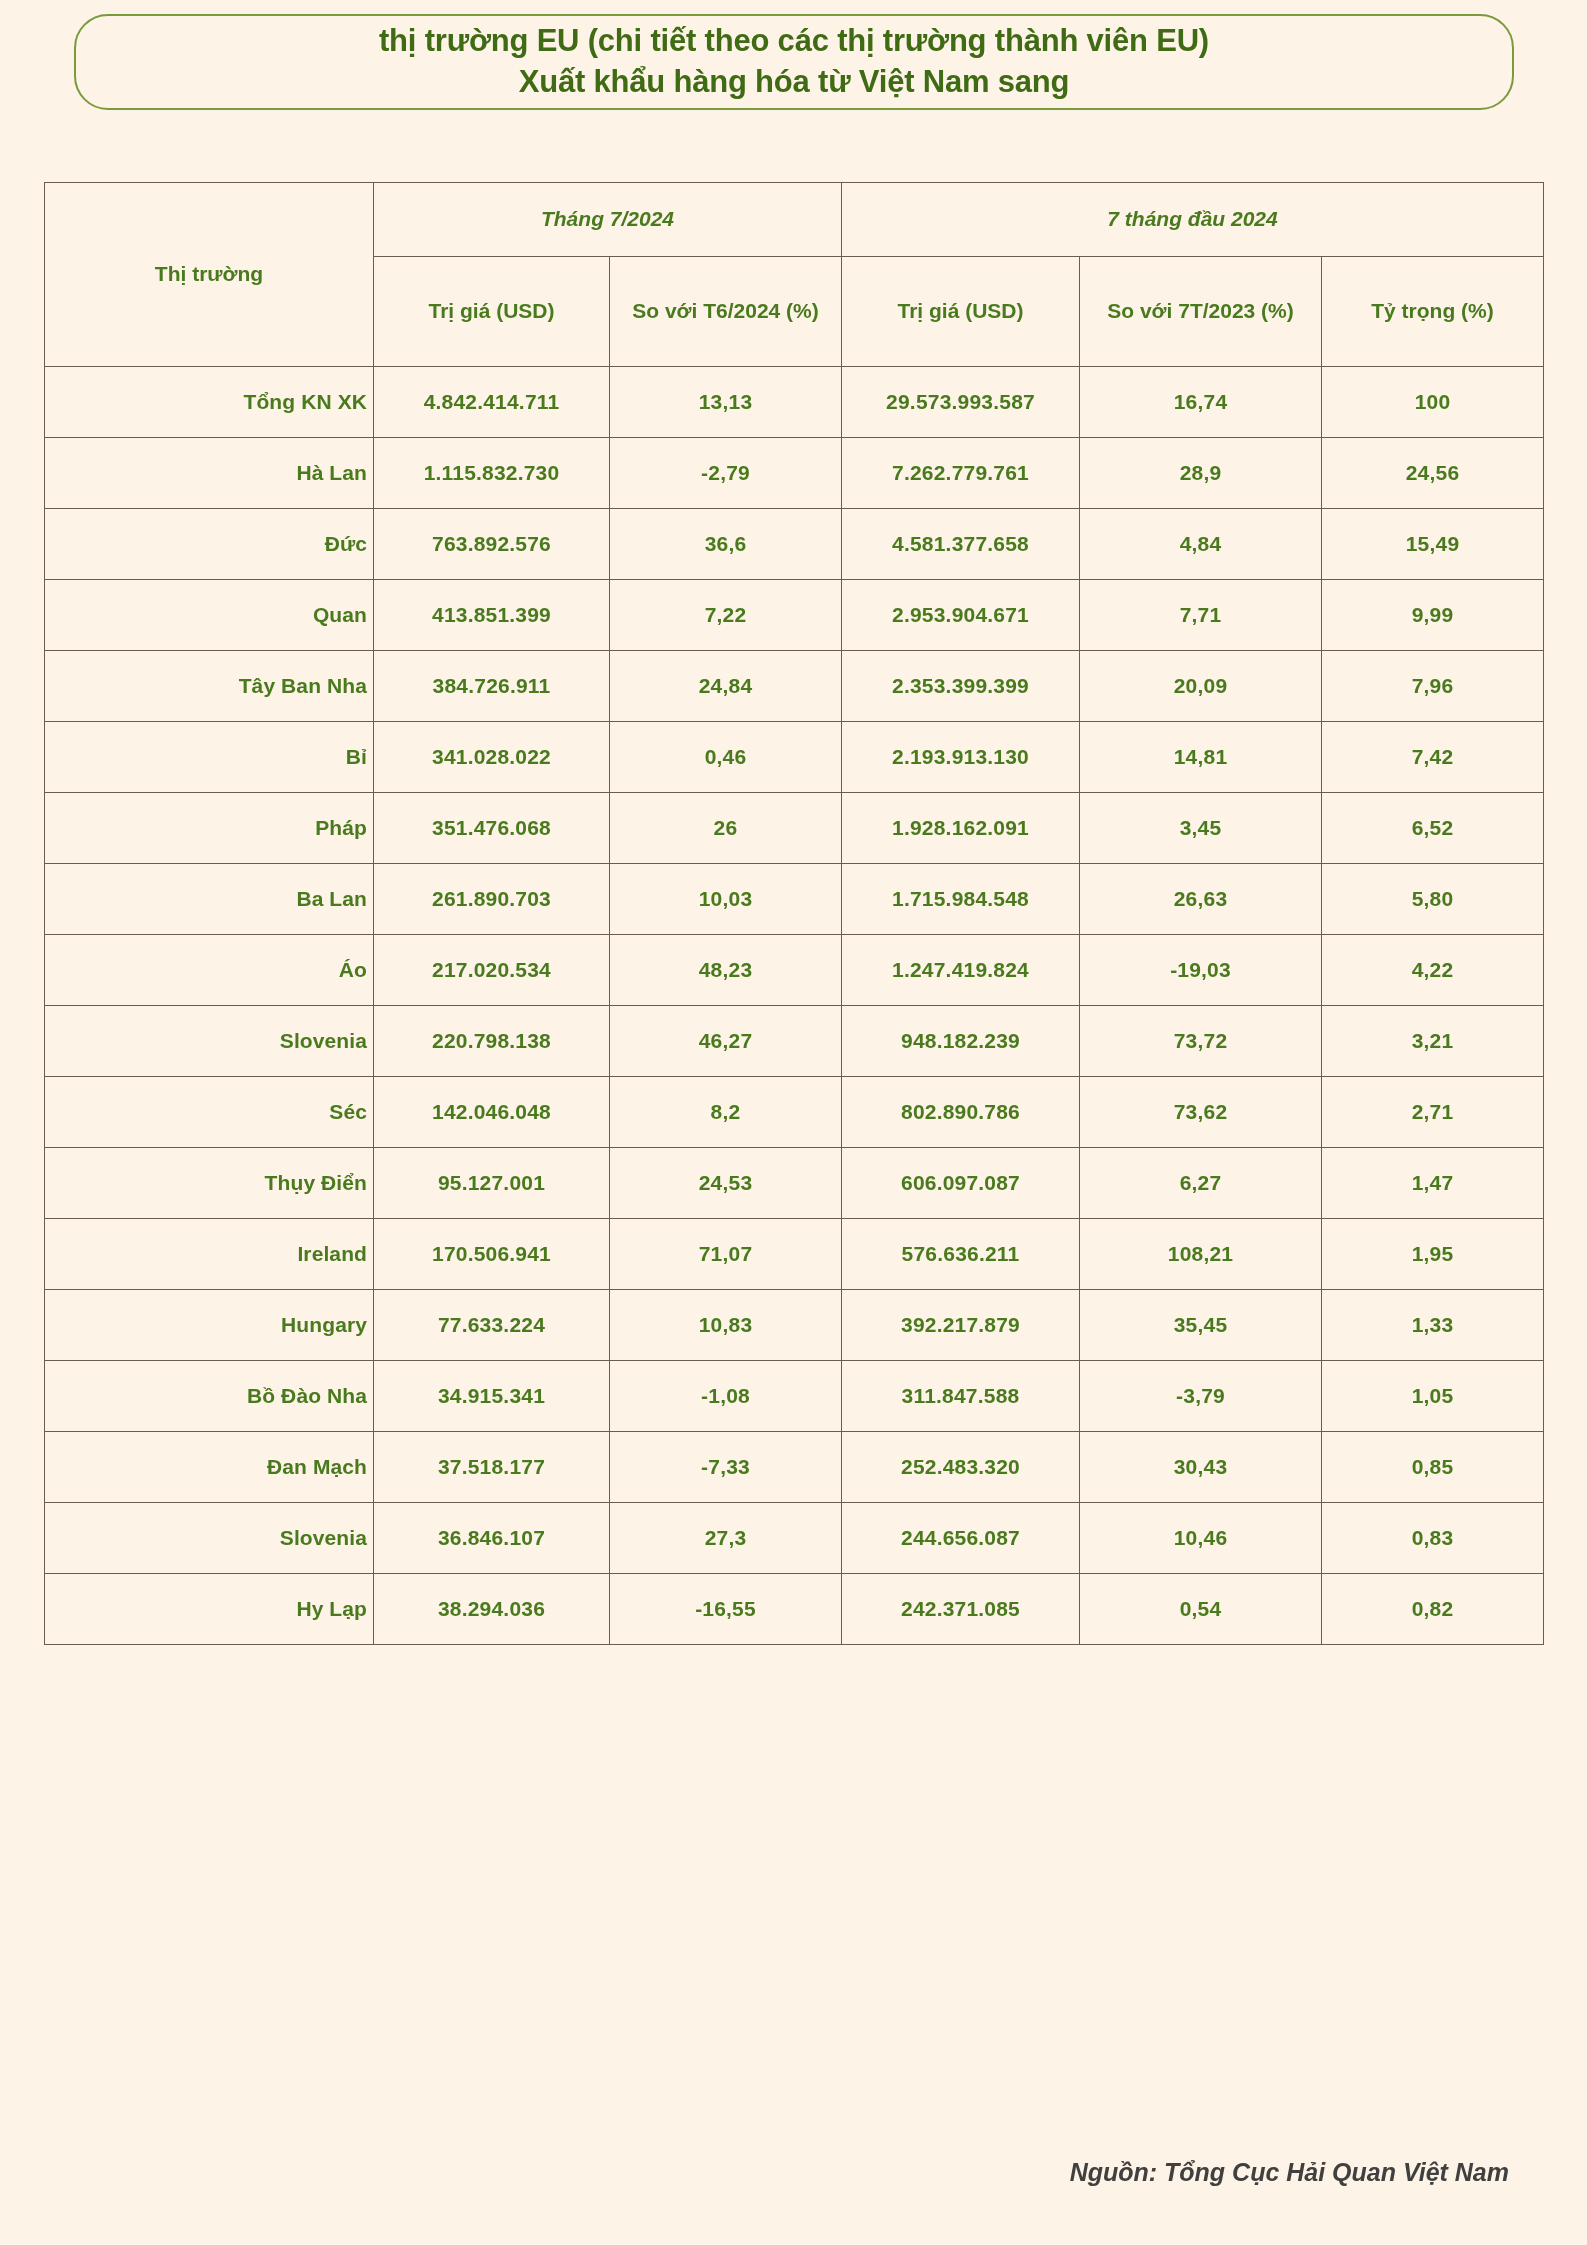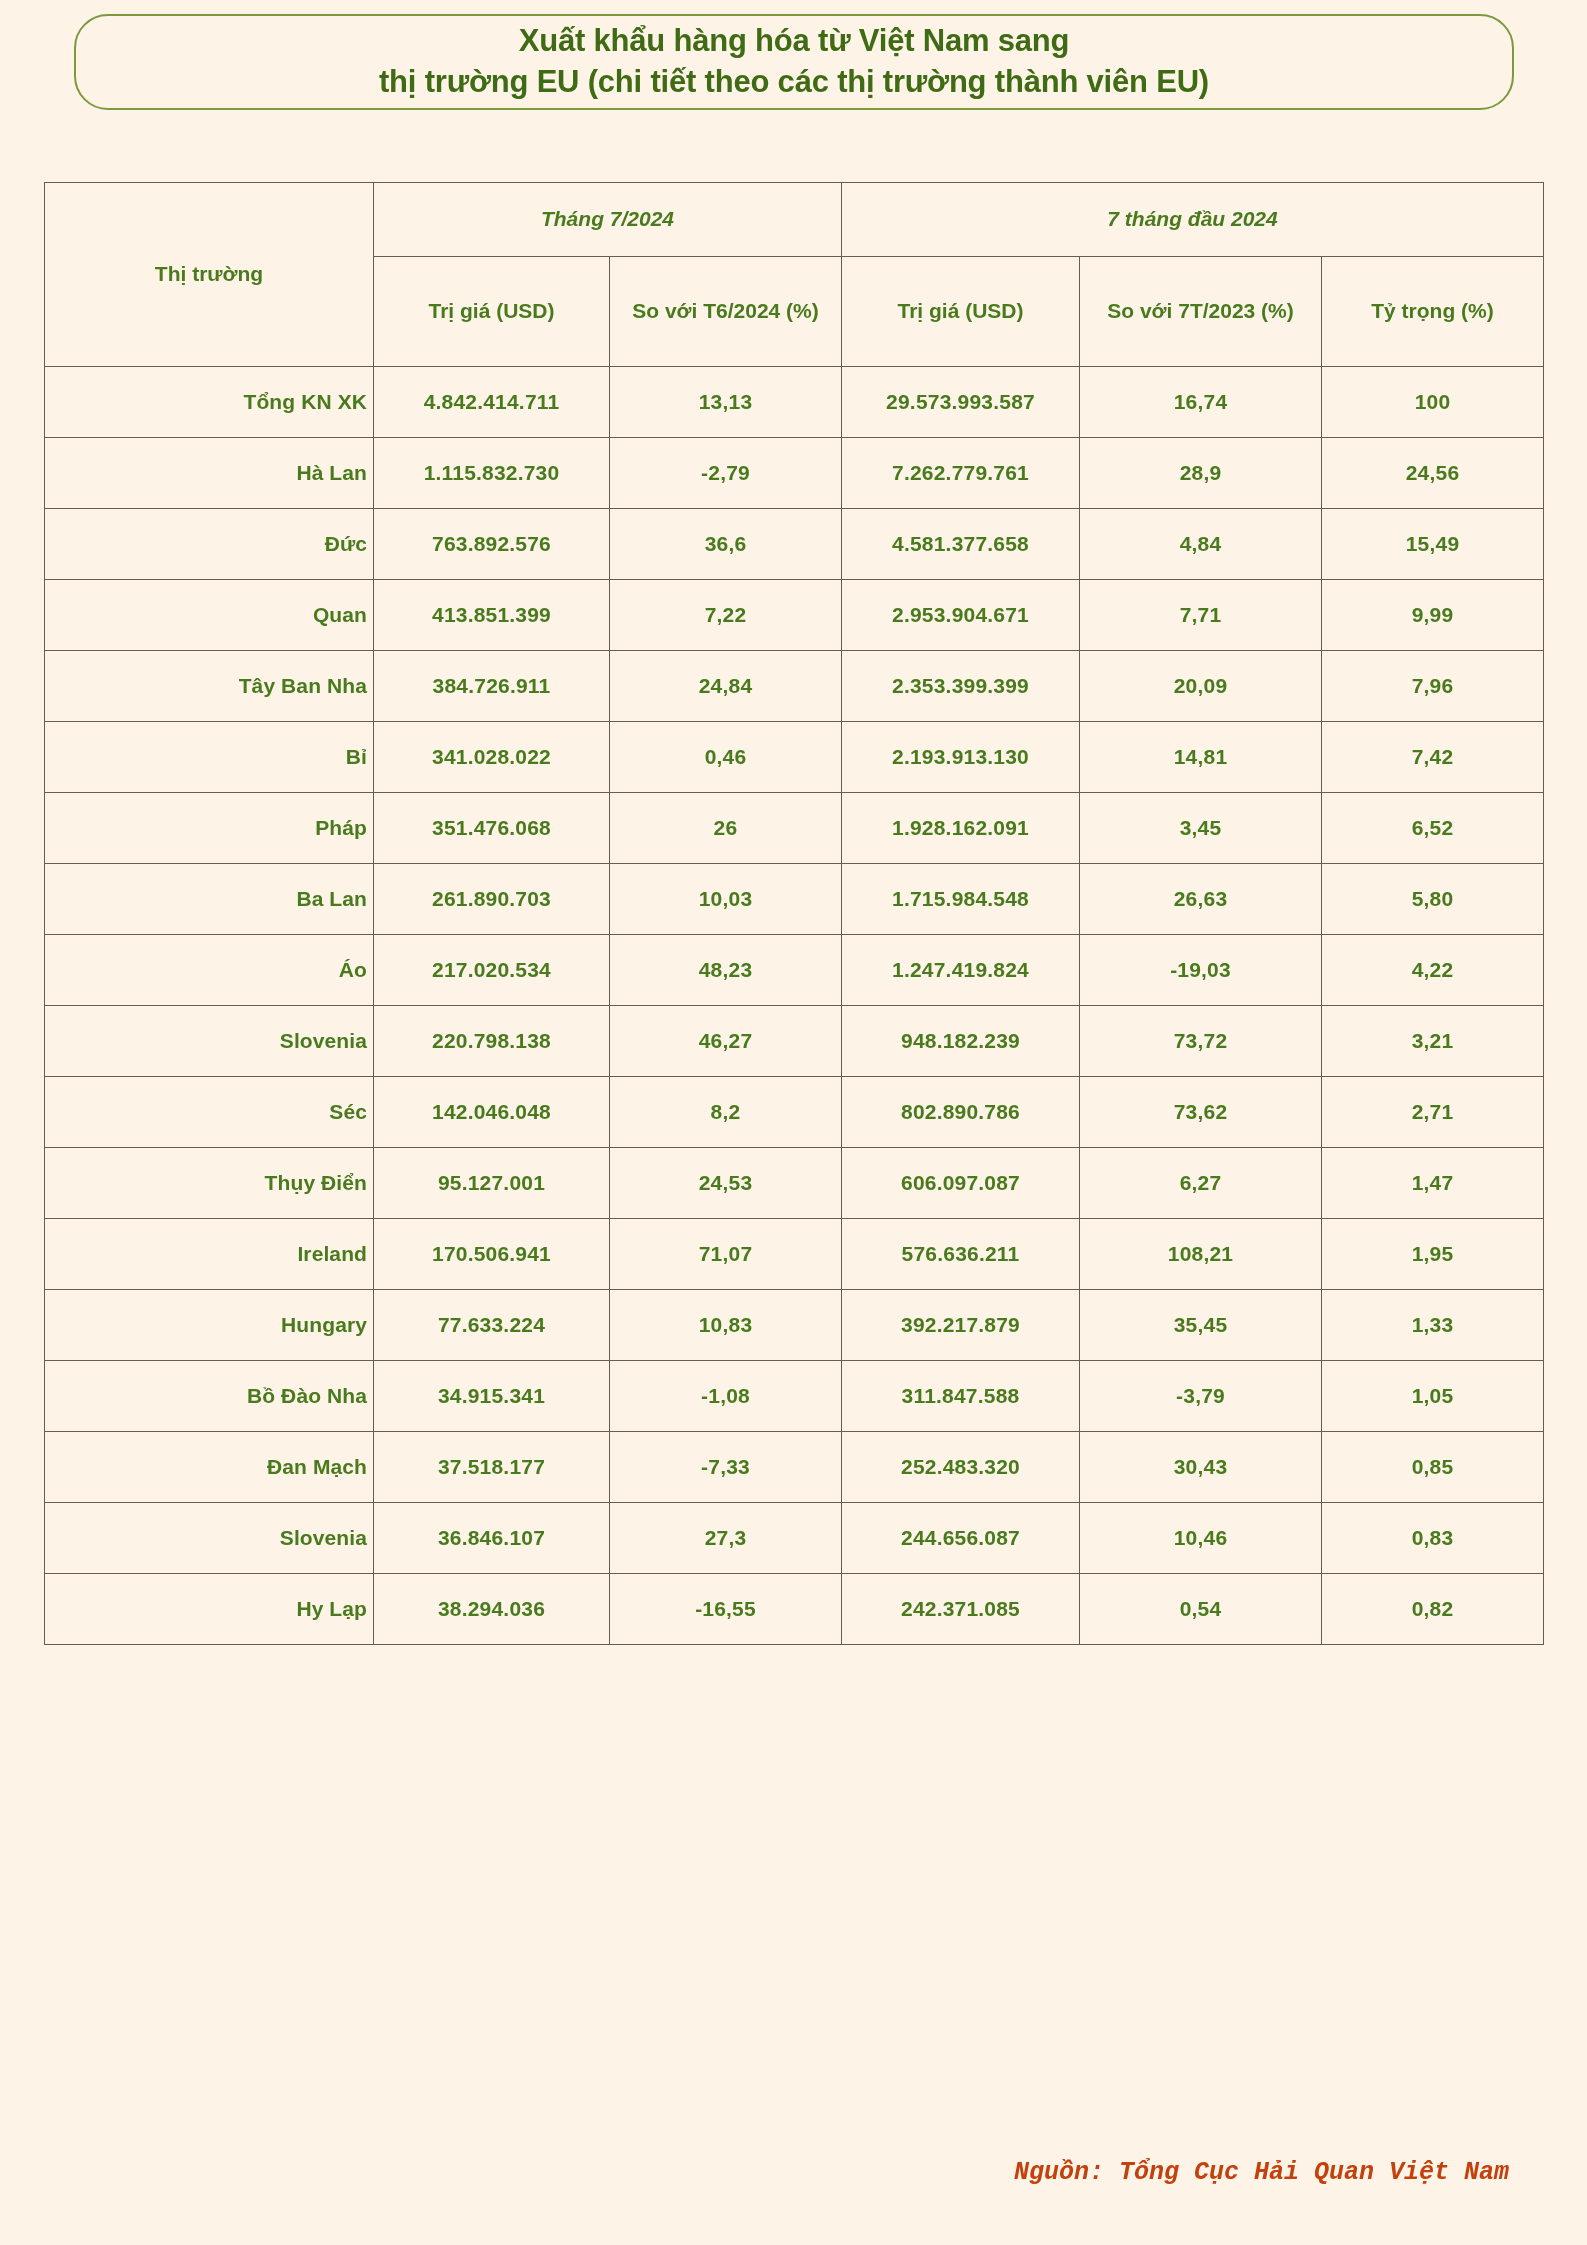--- a/index.html
+++ b/index.html
@@ -91,37 +91,37 @@
     padding: 6px 6px;
     letter-spacing: 0.2px;
   }
   table.data tbody td.market { letter-spacing: 0.1px; text-align: right; }
 
   
   .source {
     position: absolute;
     right: 78px;
     top: 2158px;
-    color: #c2410c;
+    color: #404040;
     font-size: 25px;
     font-weight: bold;
     font-style: italic;
-    font-family: Liberation Mono, monospace;
+    font-family: Liberation Sans, sans-serif;
     white-space: nowrap;
   }
 </style>
 </head>
 <body>
 
 <div class="page">
 
   <div class="title-box">
     <div class="title-text">
+      <span class="title-line">thị trường EU (chi tiết theo các thị trường thành viên EU)</span>
       <span class="title-line">Xuất khẩu hàng hóa từ Việt Nam sang</span>
-      <span class="title-line">thị trường EU (chi tiết theo các thị trường thành viên EU)</span>
     </div>
   </div>
 
   <div class="table-wrap">
     <table class="data">
       <colgroup>
         <col class="c0">
           <col class="c1">
           <col class="c2">
           <col class="c3">

